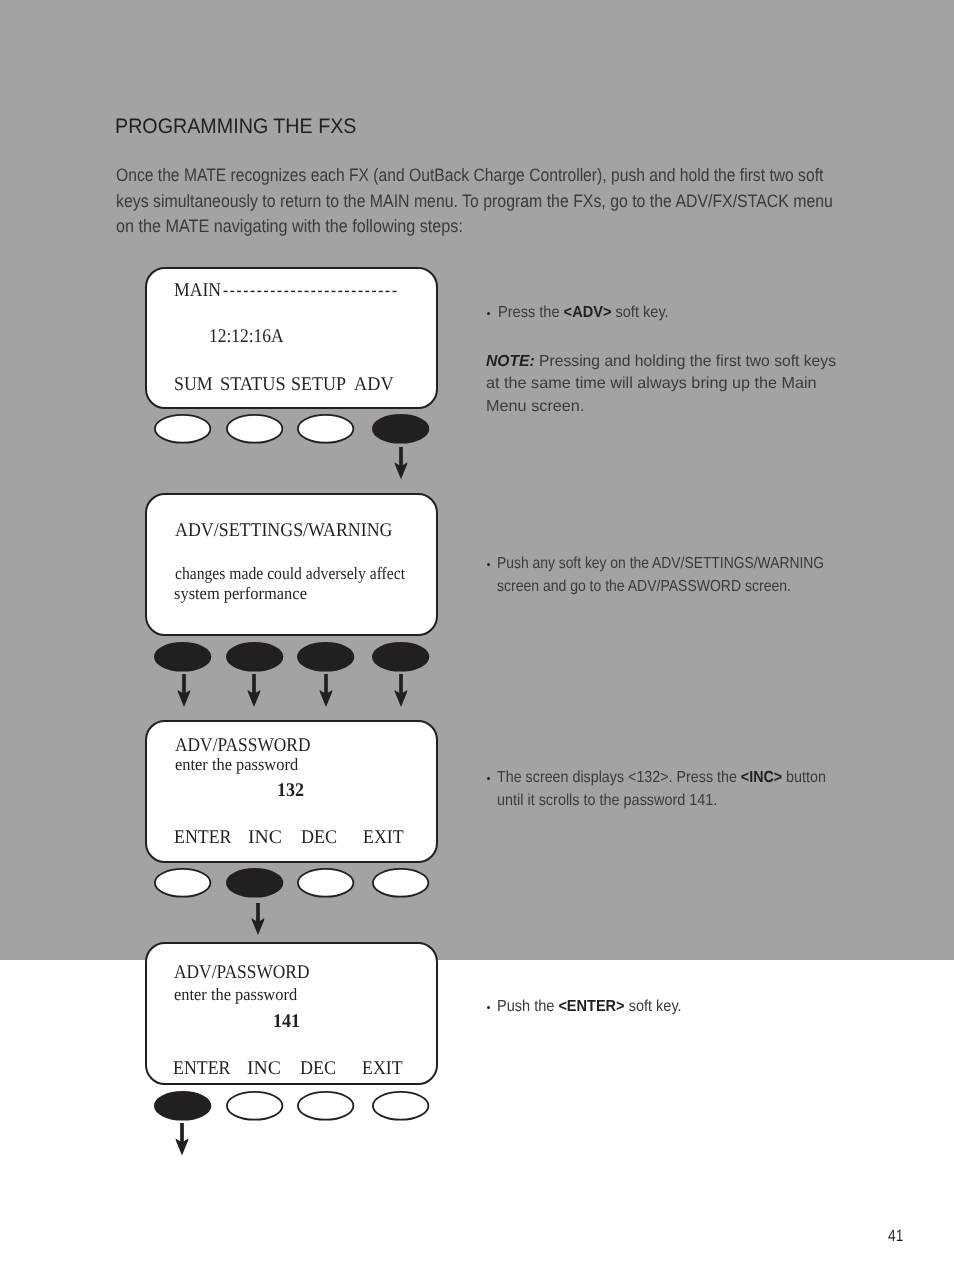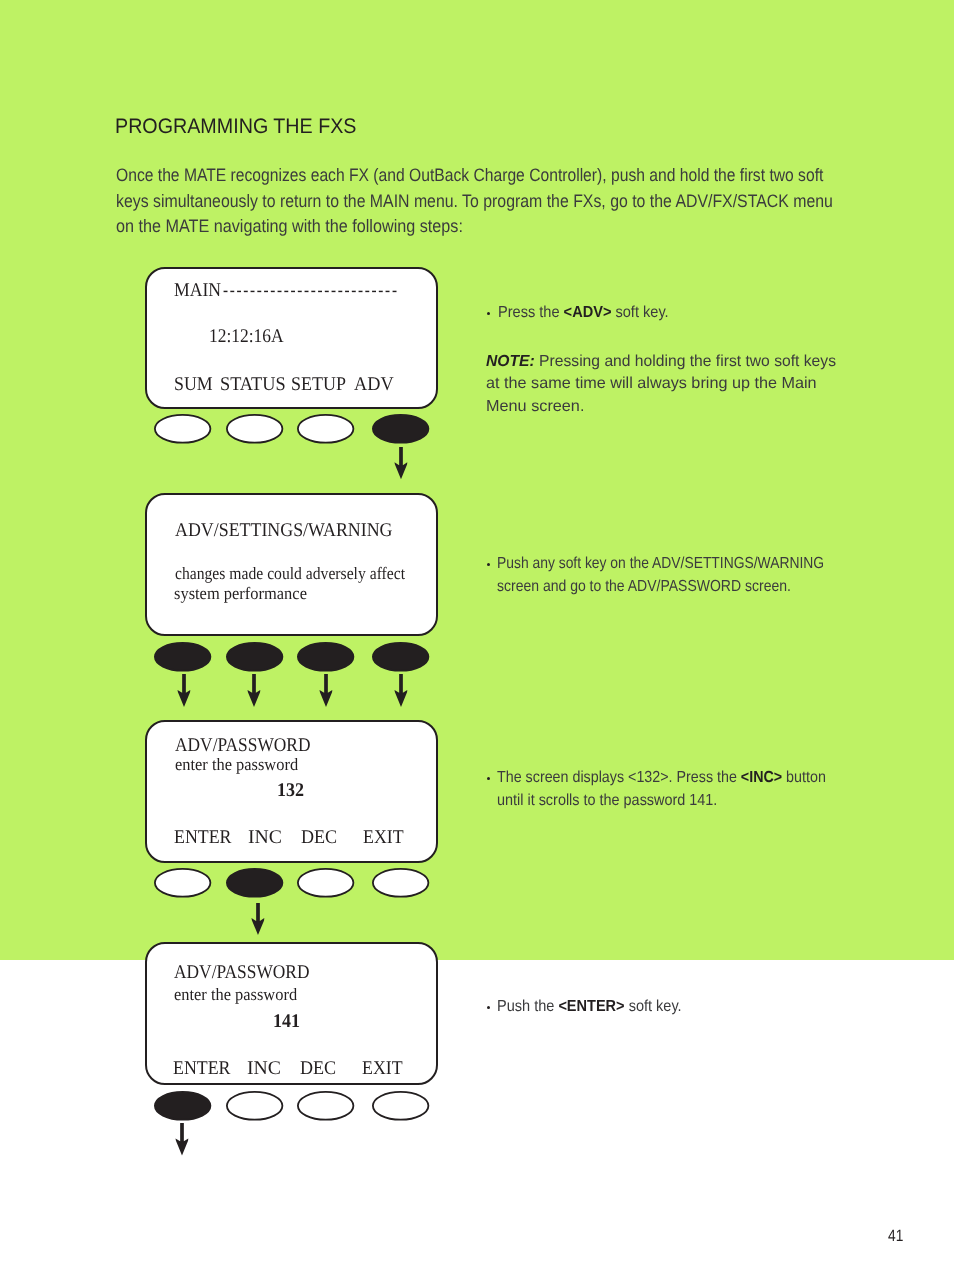--- a/index.html
+++ b/index.html
@@ -1,20 +1,20 @@
 <!DOCTYPE html>
 <html><head>
 <meta charset="utf-8">
 <title>Programming the FXs</title>
 <style>
   html,body{margin:0;padding:0;}
   body{width:954px;height:1272px;background:#ffffff;overflow:hidden;
        font-family:"Liberation Sans",sans-serif;color:#231f20;
        -webkit-font-smoothing:antialiased;text-rendering:geometricPrecision;}
-  .page{position:absolute;left:0;top:0;width:954px;height:960px;background:#bef264;}
+  .page{position:absolute;left:0;top:0;width:954px;height:960px;background:#a3a3a3;}
 
   .heading{position:absolute;left:115.2px;top:0;margin:0;padding:0;
        font-size:21px;font-weight:400;color:#231f20;white-space:nowrap;
        transform-origin:left top;line-height:1;}
   .iline{position:absolute;left:116px;white-space:nowrap;font-size:18px;color:#3b3b3d;
        transform-origin:left top;line-height:1;}
   .nline{position:absolute;white-space:nowrap;font-size:16px;color:#3b3b3d;
        transform-origin:left top;line-height:1;}
   .nline b{font-weight:700;color:#231f20;}
   .nline i{font-style:italic;font-weight:700;color:#231f20;}

